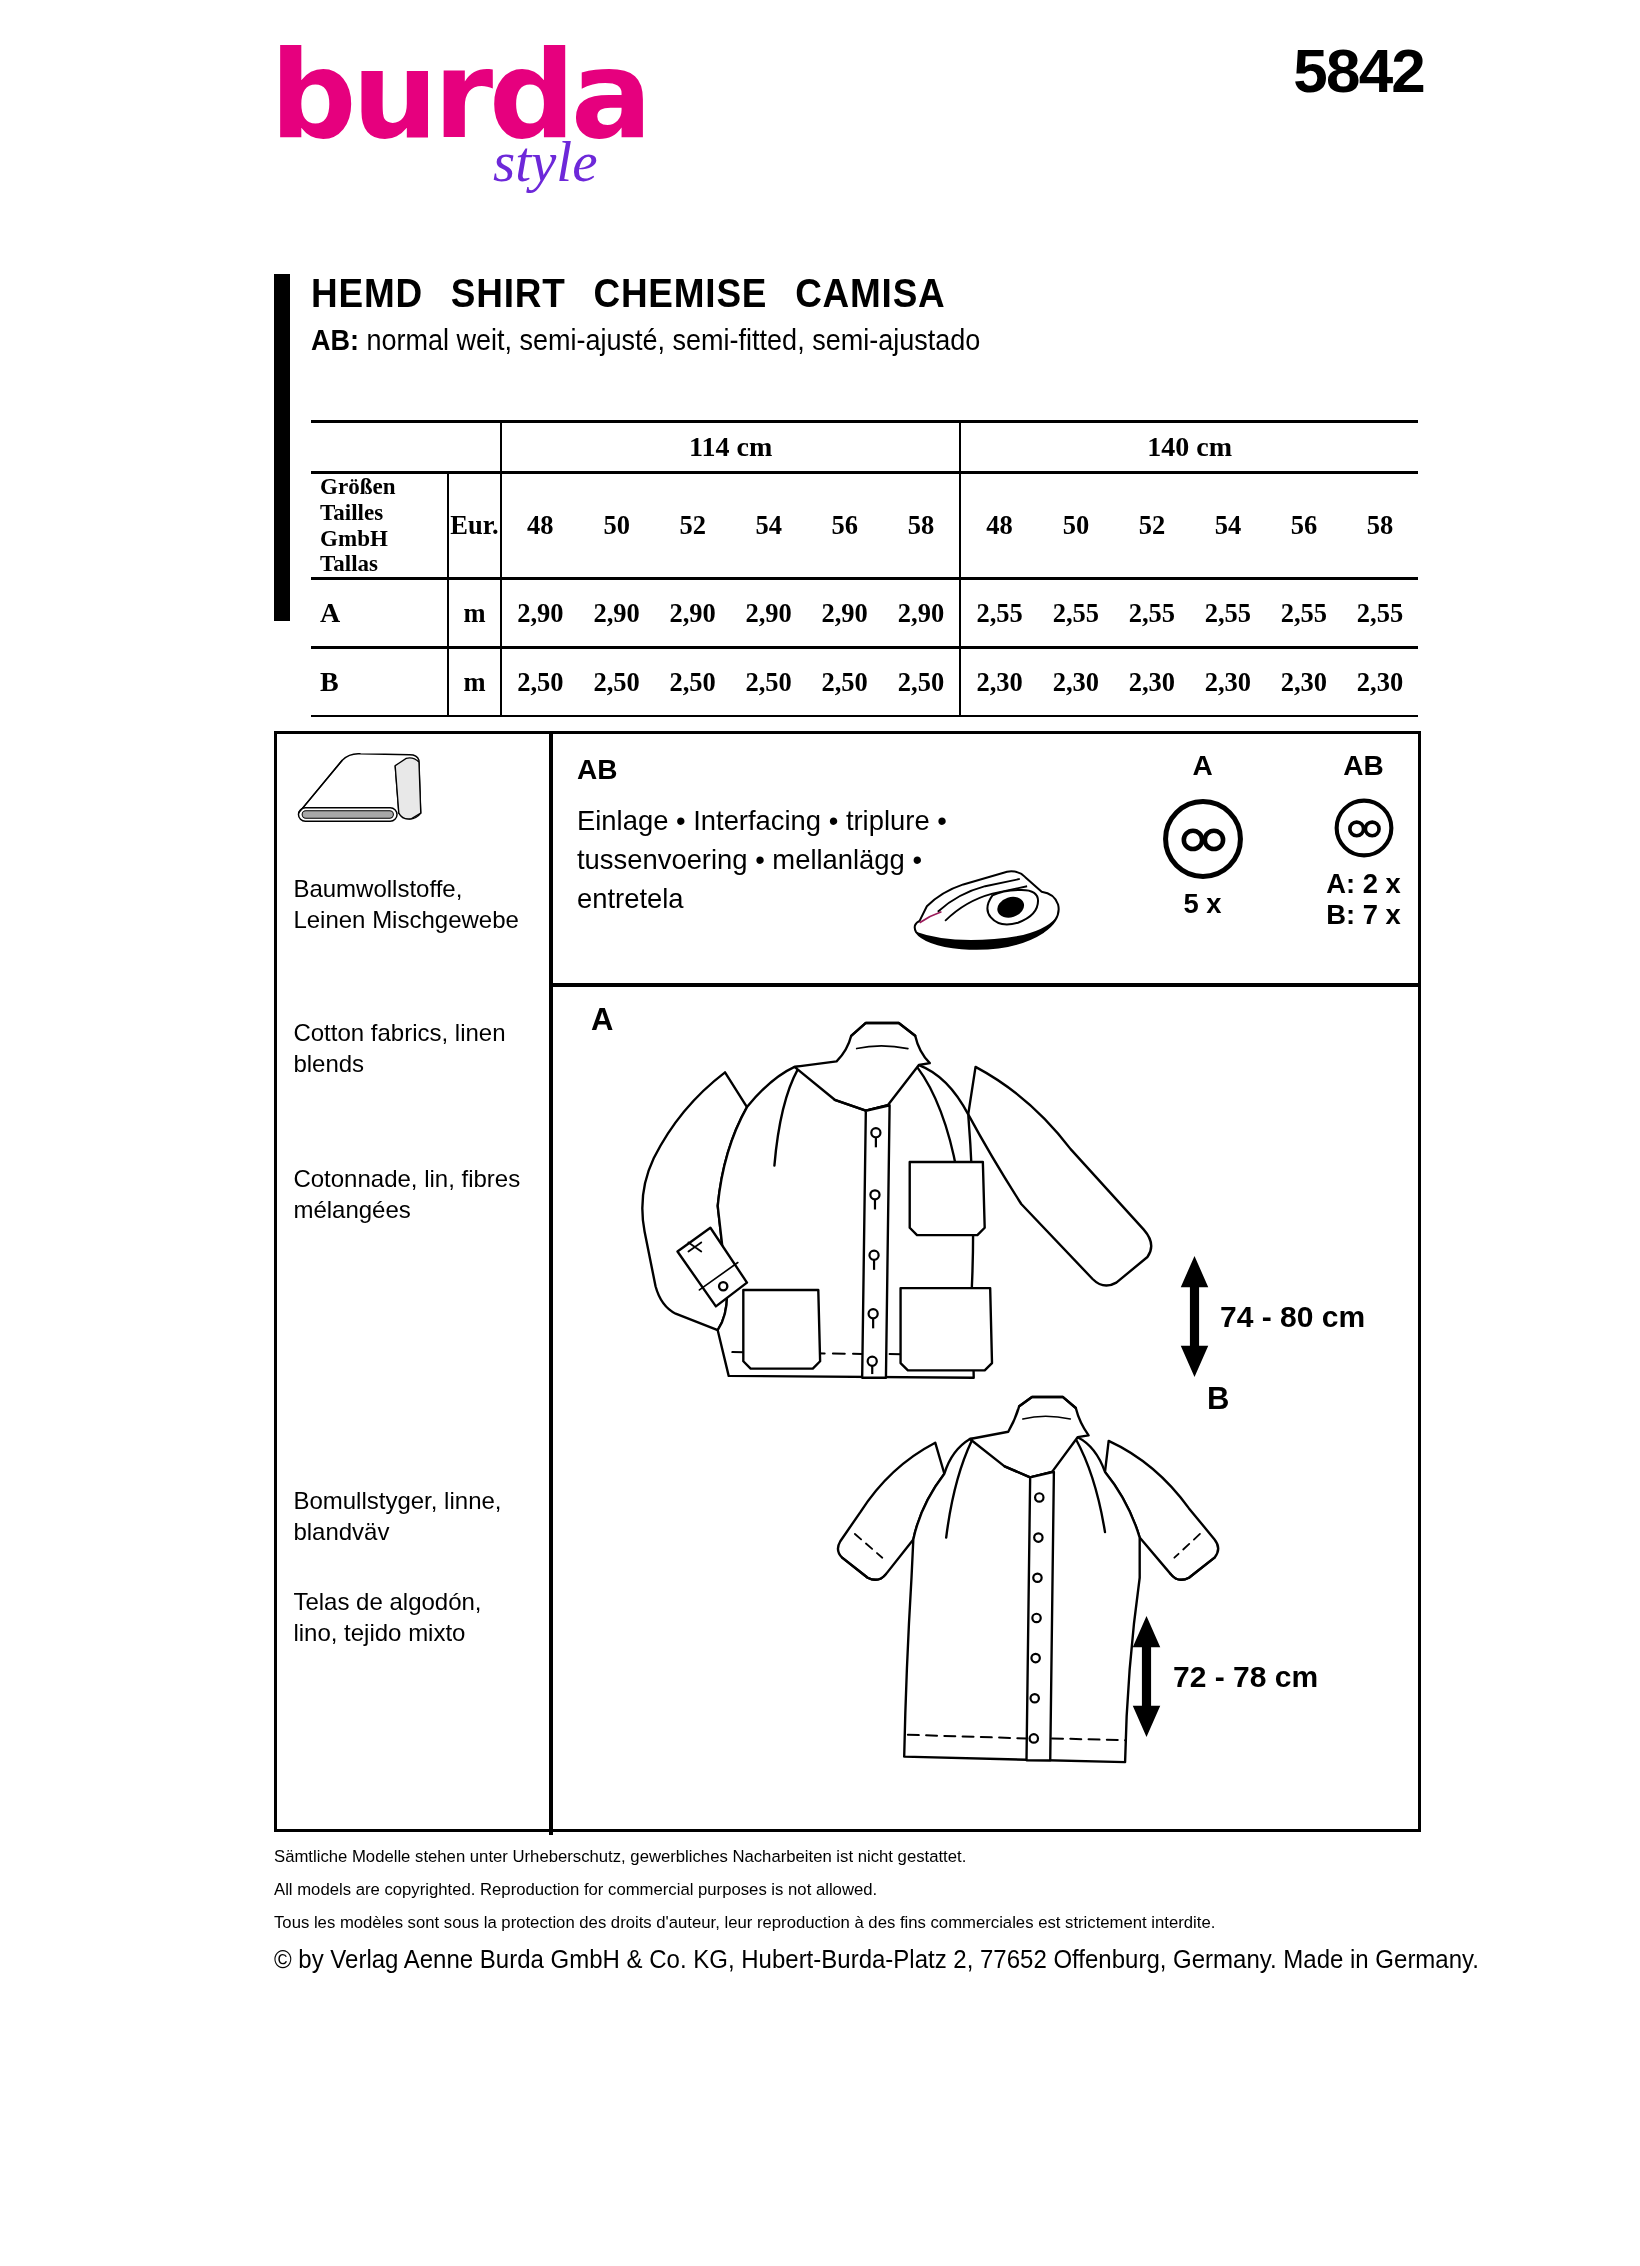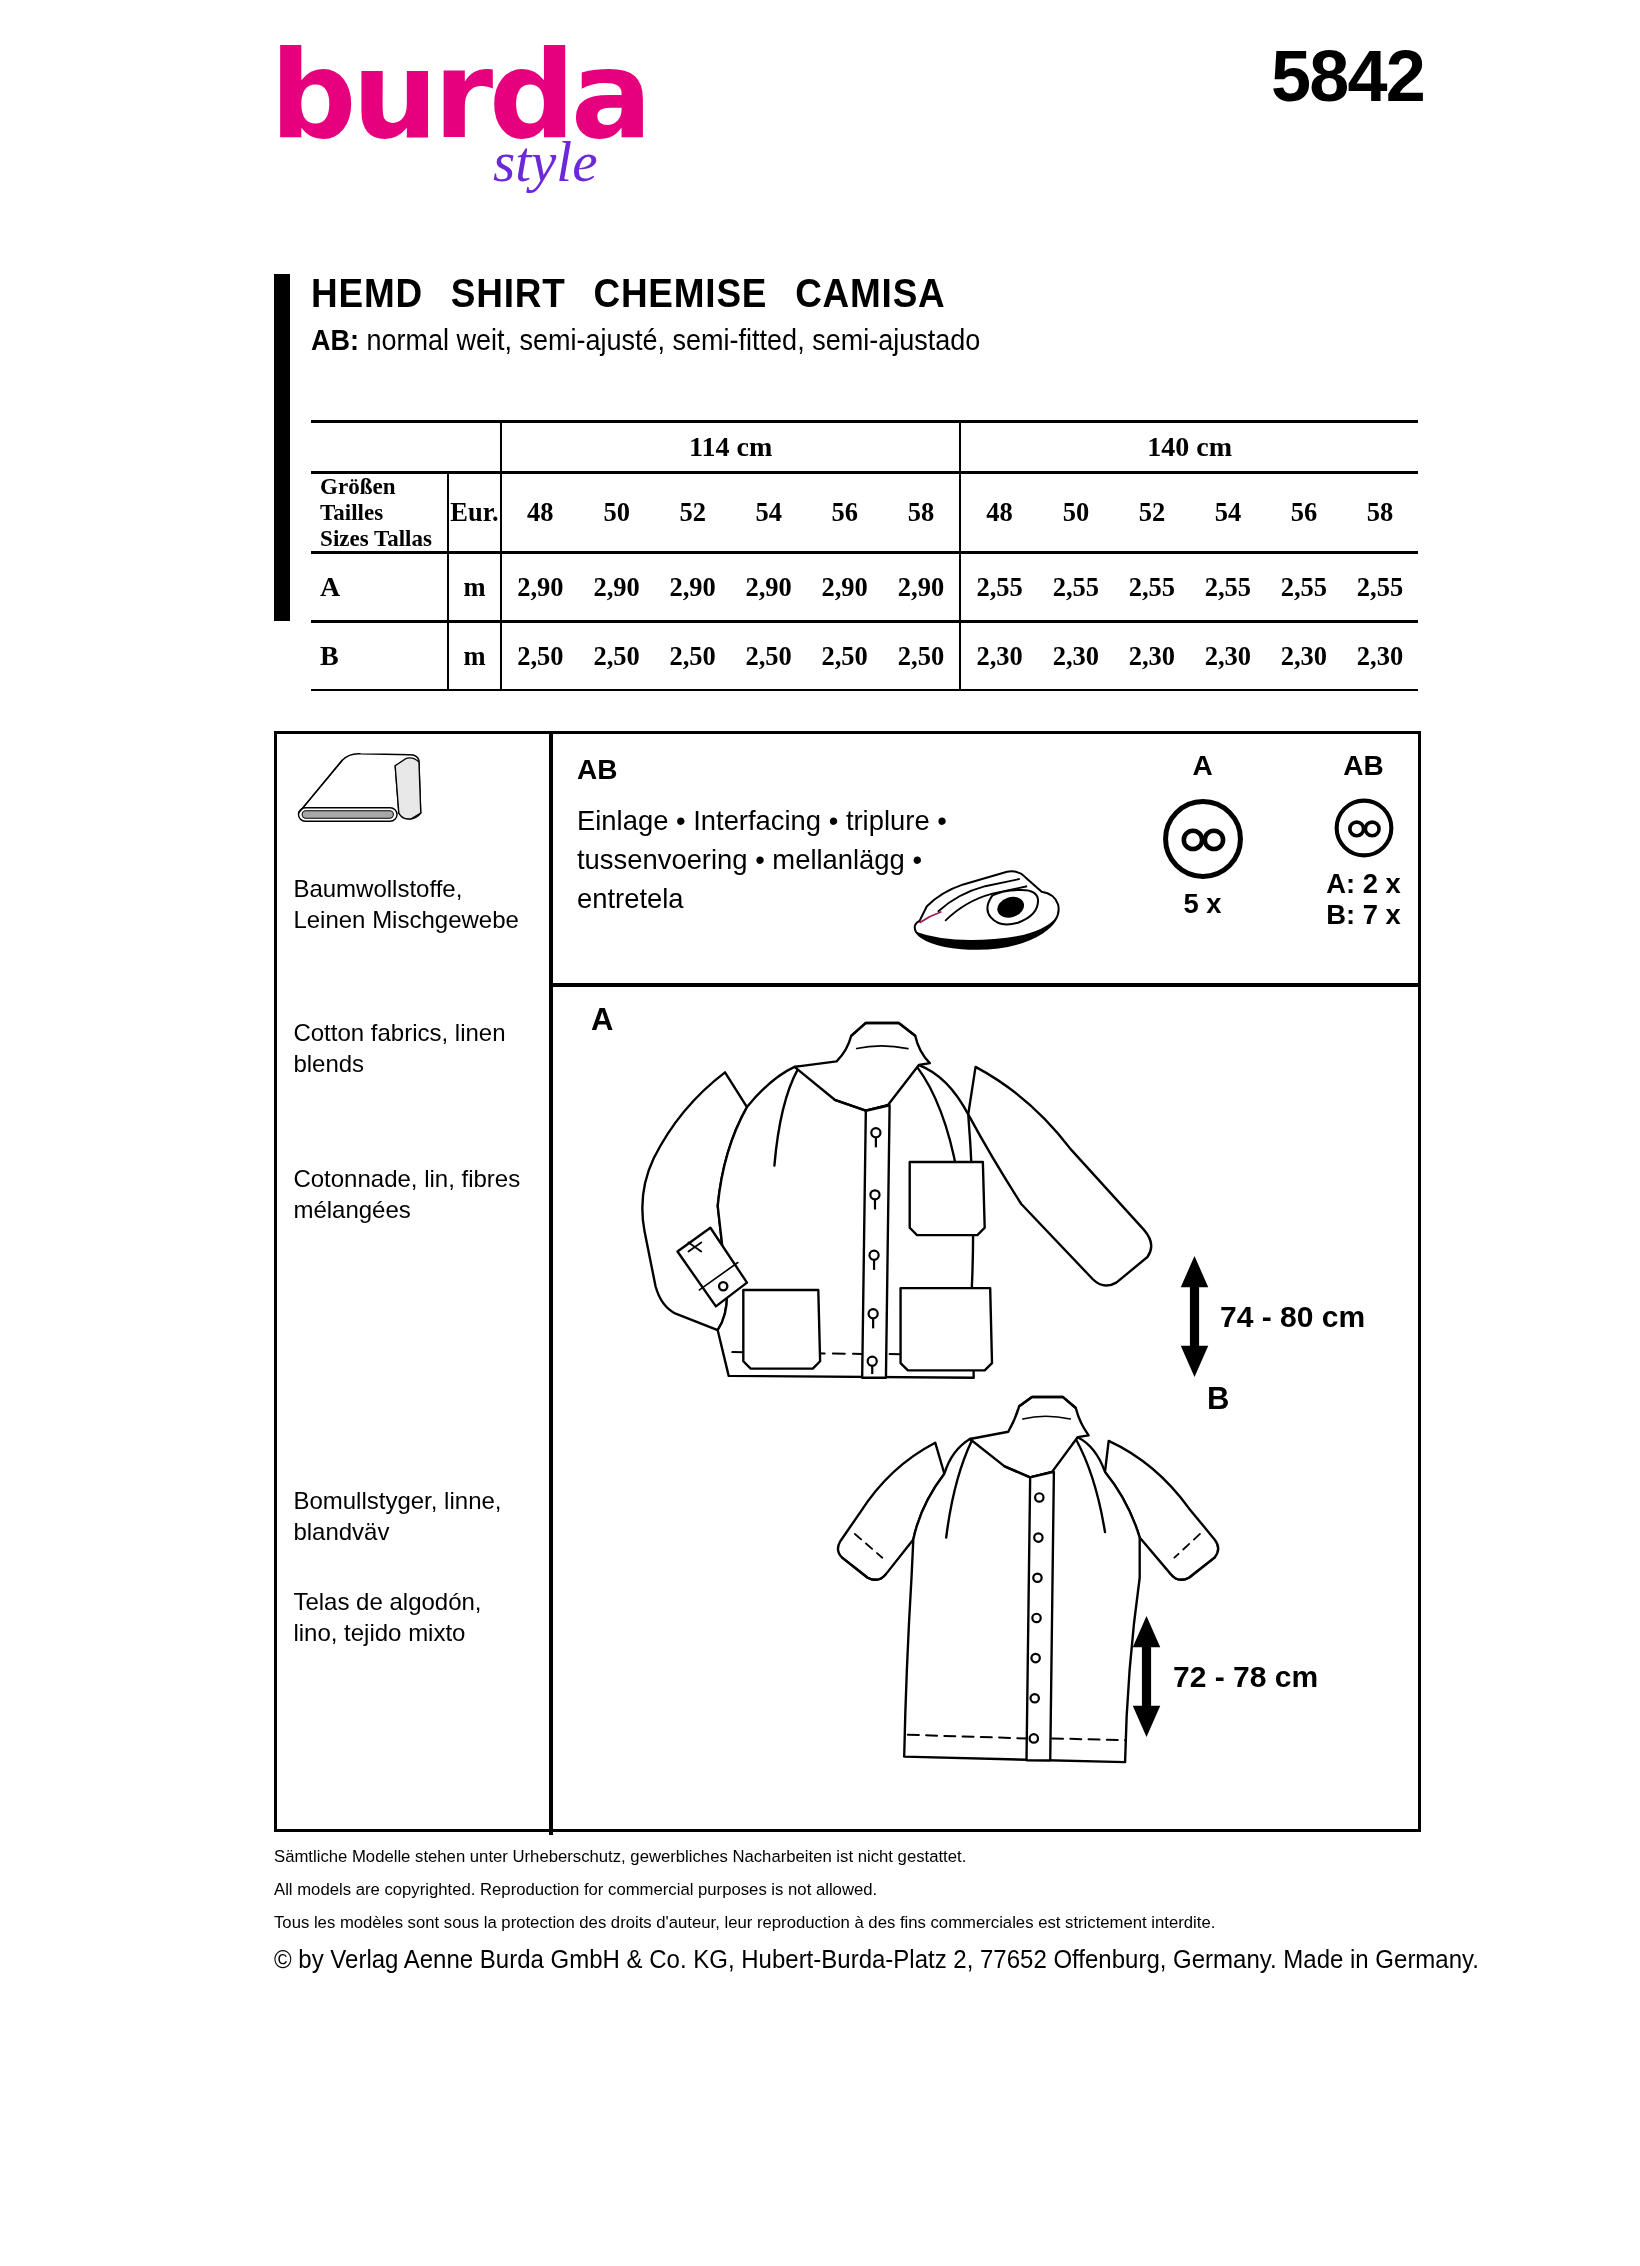--- a/index.html
+++ b/index.html
@@ -12,21 +12,21 @@
   
   #masthead{position:absolute;left:0;top:0;width:1640px;height:238px;}
   #brand-burda{position:absolute;left:270px;top:35px;
       font-family:"DejaVu Sans","Liberation Sans",sans-serif;
       font-size:121px;font-weight:700;letter-spacing:-4.6px;
       color:#E6007E;line-height:1;}
   #brand-style{position:absolute;left:493px;top:133px;
       font-family:"Liberation Serif","DejaVu Serif",serif;
       font-size:57px;font-style:italic;font-weight:400;color:#6d28d9;line-height:1;}
   #pattern-number{position:absolute;right:216px;top:40px;
-      font-size:72px;font-weight:700;letter-spacing:-1.8px;line-height:1;}
+      font-size:62px;font-weight:700;letter-spacing:-1.8px;line-height:1;}
 
   
   #black-bar{position:absolute;left:274px;top:274px;width:15.5px;height:347px;background:#000;}
   #title-lang{position:absolute;left:311px;top:270px;
       font-family:"Liberation Sans Narrow","Liberation Sans",sans-serif;
       font-size:41px;font-weight:700;letter-spacing:0.9px;
       transform:scaleX(.90);transform-origin:left top;white-space:nowrap;}
   #title-lang span{margin-right:31px;}
   #subtitle{position:absolute;left:311px;top:323px;
       font-family:"Liberation Sans Narrow","Liberation Sans",sans-serif;
@@ -115,21 +115,21 @@
     <tbody>
         <tr>
       <td class="yt-top" style="width:137px;"></td>
       <td class="yt-top vr" style="width:51px;"></td>
       <td class="yt-top w-hdr vr" colspan="6">114 cm</td>
       <td class="yt-top w-hdr" colspan="6">140 cm</td>
     </tr>
     <tr>
       <td class="yt-top sz-lbl" rowspan="1">
         <span>Größen  Tailles</span><br>
-        <span>Sizes   Tallas</span>
+        <span>GmbH   Tallas</span>
       </td>
       <td class="yt-top unit vl vr">Eur.</td>
       <td class="yt-top sz-hdr">48</td>
       <td class="yt-top sz-hdr">50</td>
       <td class="yt-top sz-hdr">52</td>
       <td class="yt-top sz-hdr">54</td>
       <td class="yt-top sz-hdr">56</td>
       <td class="yt-top sz-hdr vr">58</td>
       <td class="yt-top sz-hdr">48</td>
       <td class="yt-top sz-hdr">50</td>

